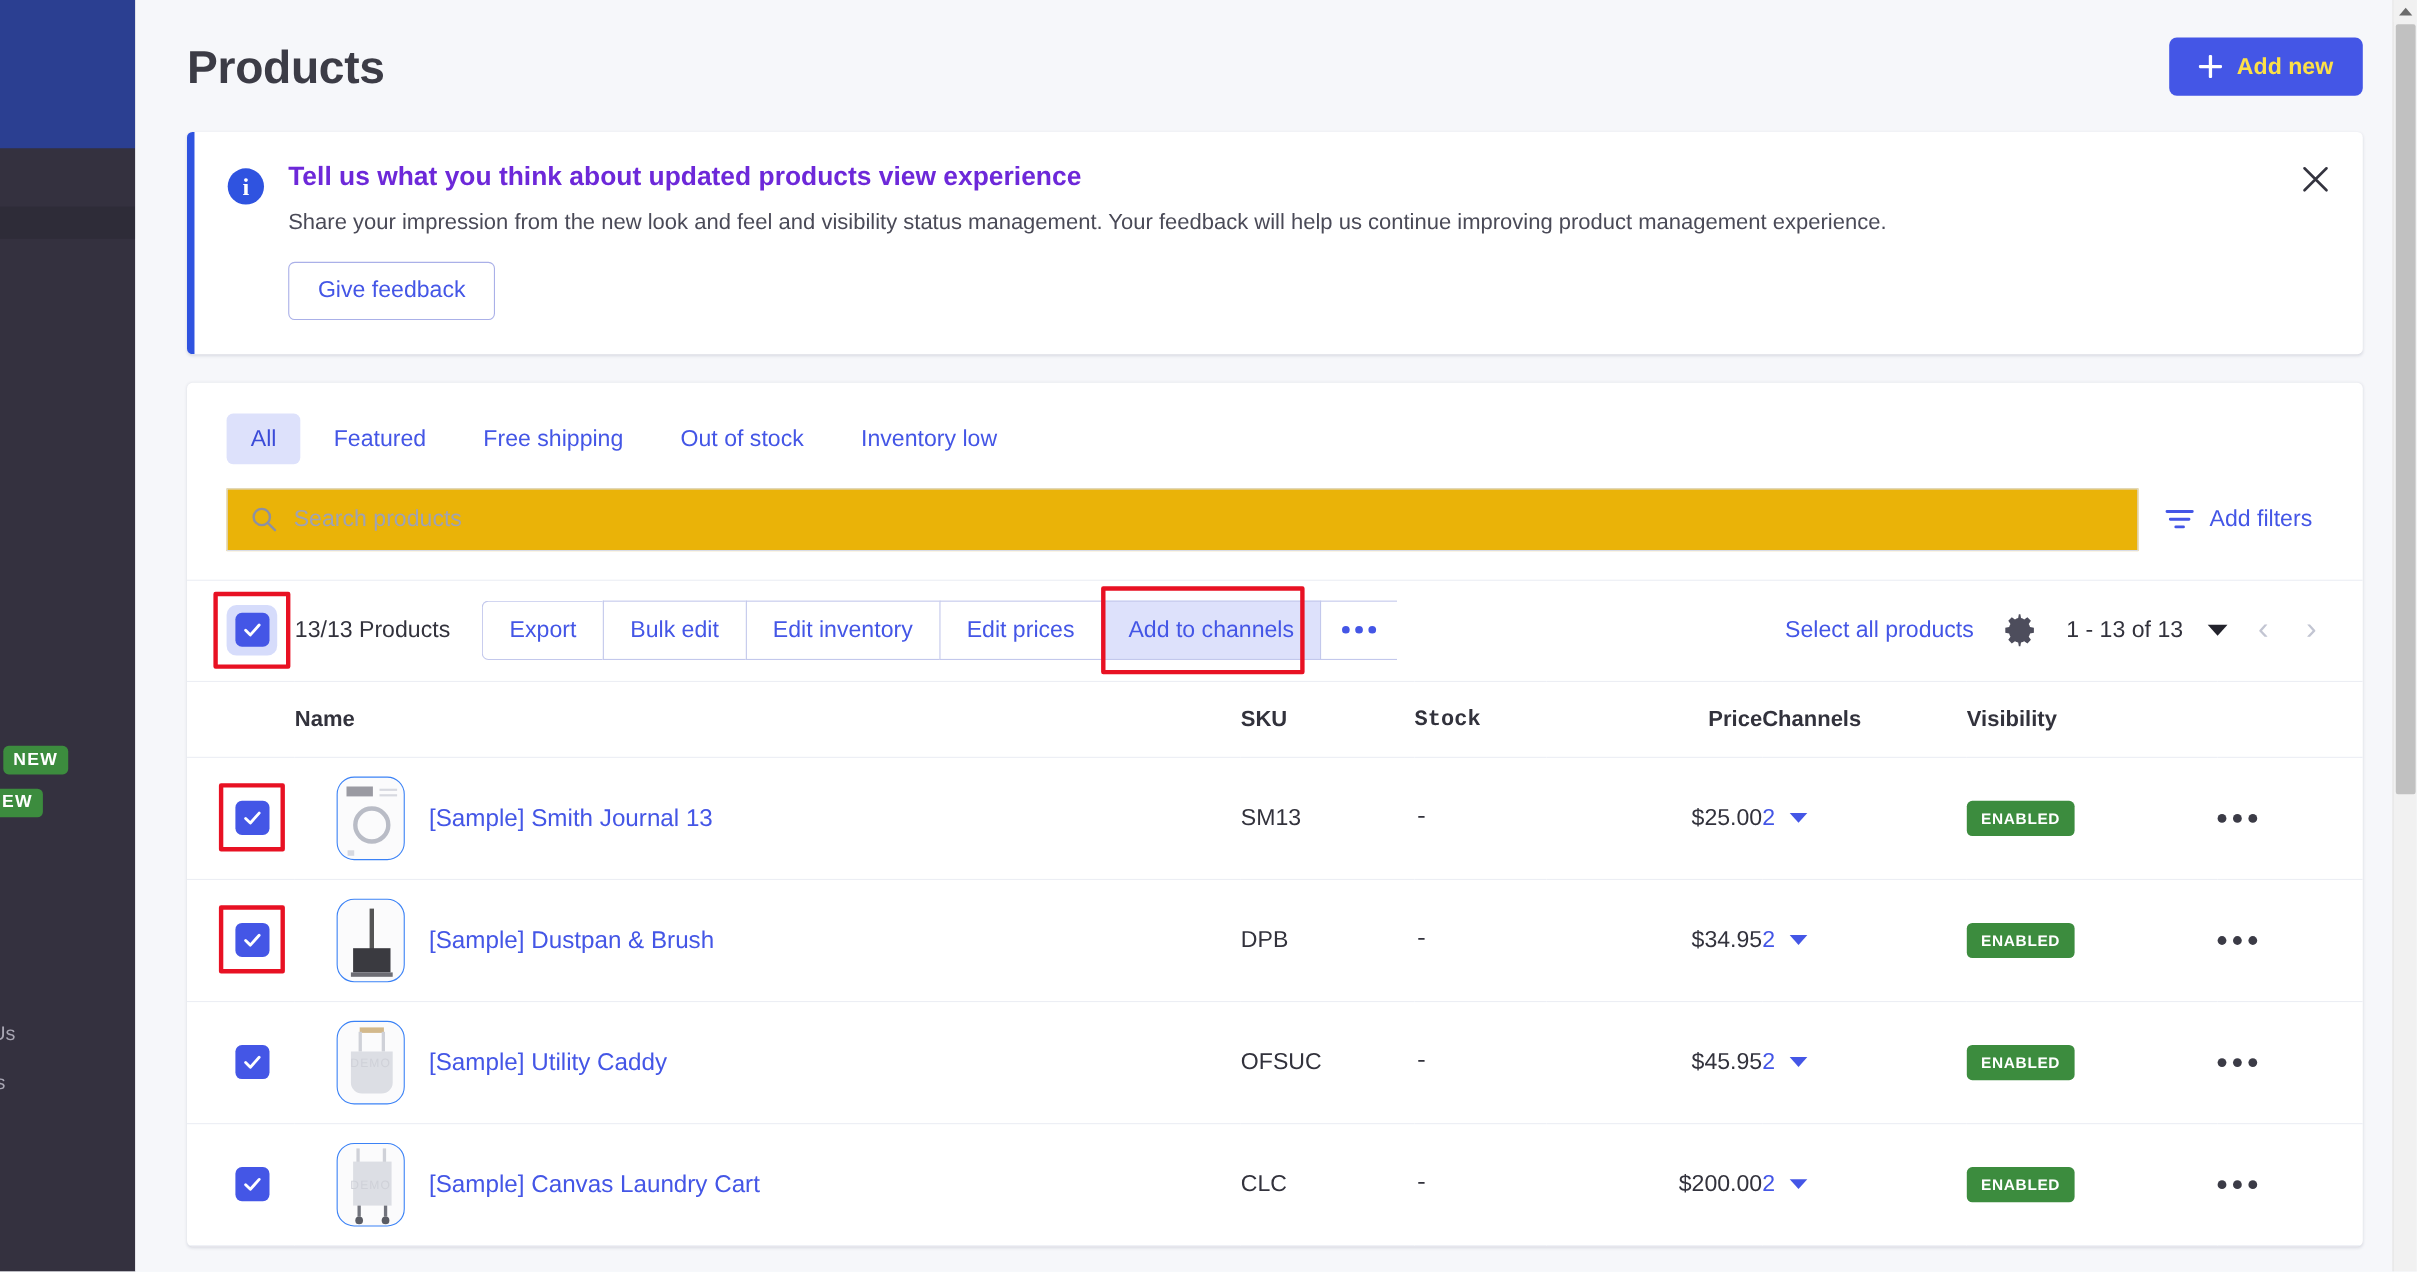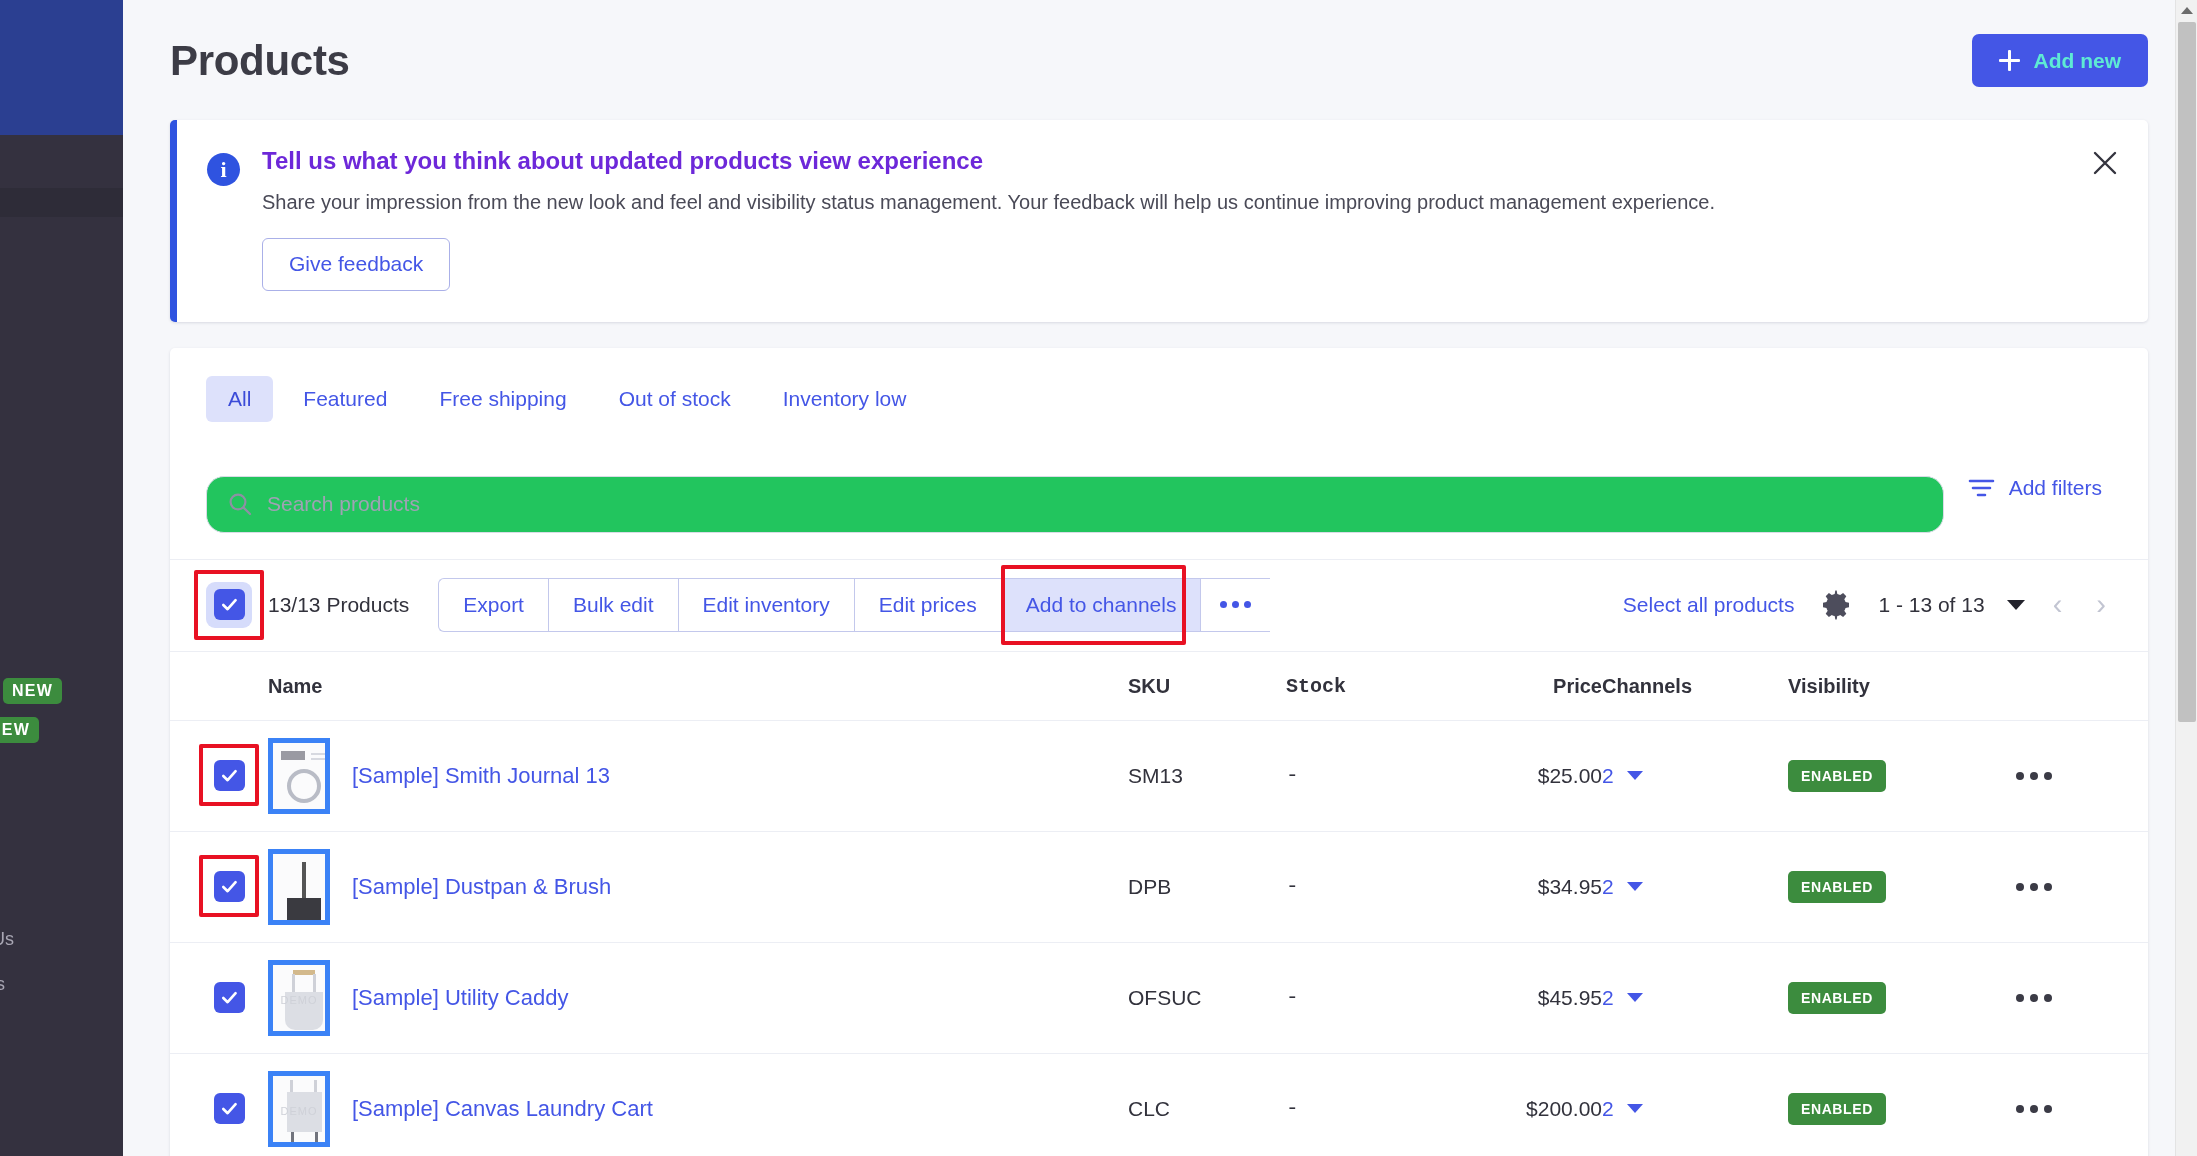--- a/index.html
+++ b/index.html
@@ -39,21 +39,21 @@
   }
 
   
   .page-head {
     display: flex; align-items: center; justify-content: space-between;
     padding: 34px 49px 0 47px;
   }
   .page-title { font-size: 42px; font-weight: 700; color: #3c3c46; letter-spacing: -0.3px; }
   .add-new-btn {
     display: inline-flex; align-items: center; gap: 14px;
-    background: #4456e6; color: #5eead4; border: none; border-radius: 7px;
+    background: #4456e6; color: #fde047; border: none; border-radius: 7px;
     height: 53px; padding: 0 27px; font-size: 21px; font-weight: bold;
     cursor: pointer; font-family: inherit;
   }
   .plus-ico { width: 21px; height: 21px; position: relative; display:inline-block; }
   .plus-ico::before, .plus-ico::after {
     content: ""; position: absolute; background: #fff; border-radius: 1px;
   }
   .plus-ico::before { left: 0; top: 9px; width: 21px; height: 3.2px; }
   .plus-ico::after { top: 0; left: 9px; height: 21px; width: 3.2px; }
 
@@ -96,22 +96,22 @@
   .tab {
     font-size: 21px; color: #4456e6; background: none; border: none;
     padding: 11px 22px; border-radius: 6px; cursor: pointer; font-family: inherit;
     white-space: nowrap;
   }
   .tab.active { background: #dde1fb; color: #3b4bd8; }
 
   
   .search-row { display: flex; align-items: center; padding: 0 36px 26px 36px; gap: 24px; }
   .search-box {
-    flex: 1 1 auto; height: 57px; border: 1.5px solid #d9dce6; border-radius: 18px;
-    display: flex; align-items: center; padding: 0 20px; background: #22c55e; margin-top: 32px;
+    flex: 1 1 auto; height: 57px; border: 1.5px solid #d9dce6; border-radius: 0;
+    display: flex; align-items: center; padding: 0 20px; background: #eab308;
   }
   .search-box svg { flex: 0 0 auto; margin-right: 14px; }
   .search-input {
     border: none; outline: none; font-size: 21px; width: 100%;
     color: #2b2b34; font-family: inherit; background: transparent;
   }
   .search-input::placeholder { color: #9fa2b4; }
   .add-filters {
     display: flex; align-items: center; gap: 14px; color: #4456e6;
     font-size: 21px; cursor: pointer; background: none; border: none;
@@ -179,22 +179,22 @@
   .c-price { width: 196px; text-align: right; }
   .c-chan  { width: 186px; }
   .c-vis   { width: 228px; }
   .c-act   { width: 132px; }
   .th-pad-check { padding-left: 36px !important; }
 
   .row-cb-wrap { position: relative; width: 46px; height: 46px;
                  display:flex; align-items:center; justify-content:center; }
   .name-cell { display: flex; align-items: center; gap: 22px; }
   .thumb {
-    width: 62px; height: 76px; border: 5px solid #3b82f6; border-radius: 0;
-    background: #fbfbfc; flex: 0 0 62px; position: relative; overflow: hidden;
+    width: 62px; height: 76px; border: 1px solid #3b82f6; border-radius: 16px;
+    background: #fbfbfc; flex: 0 0 62px; position: relative; overflow: hidden; margin-left: 38px;
   }
   .thumb .demo-word {
     position: absolute; left: 0; right: 0; top: 44%; text-align: center;
     font-size: 11px; color: #cfd1d8; letter-spacing: 1px;
   }
   .thumb .sh { position: absolute; background: #d7d9e0; }
   .prod-link { color: #4456e6; font-size: 22px; text-decoration: none; cursor: pointer; }
   .cell-txt { font-size: 21px; color: #32323c; }
   .chan-cell { display: flex; align-items: center; gap: 13px; }
   .chan-num { color: #4456e6; font-size: 21px; cursor: pointer; }

